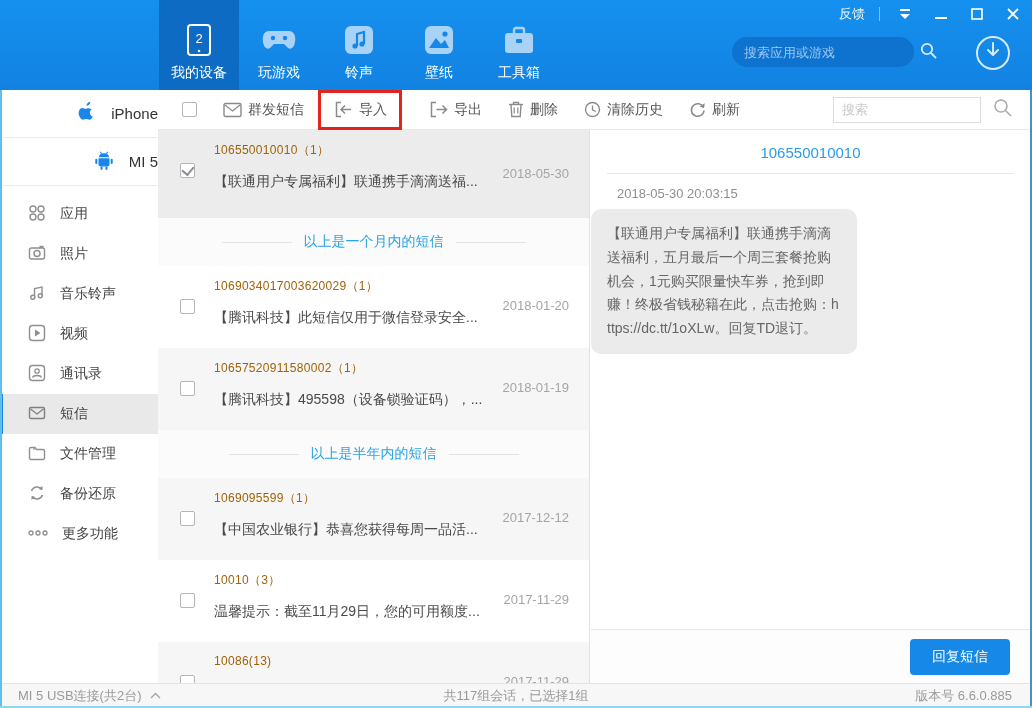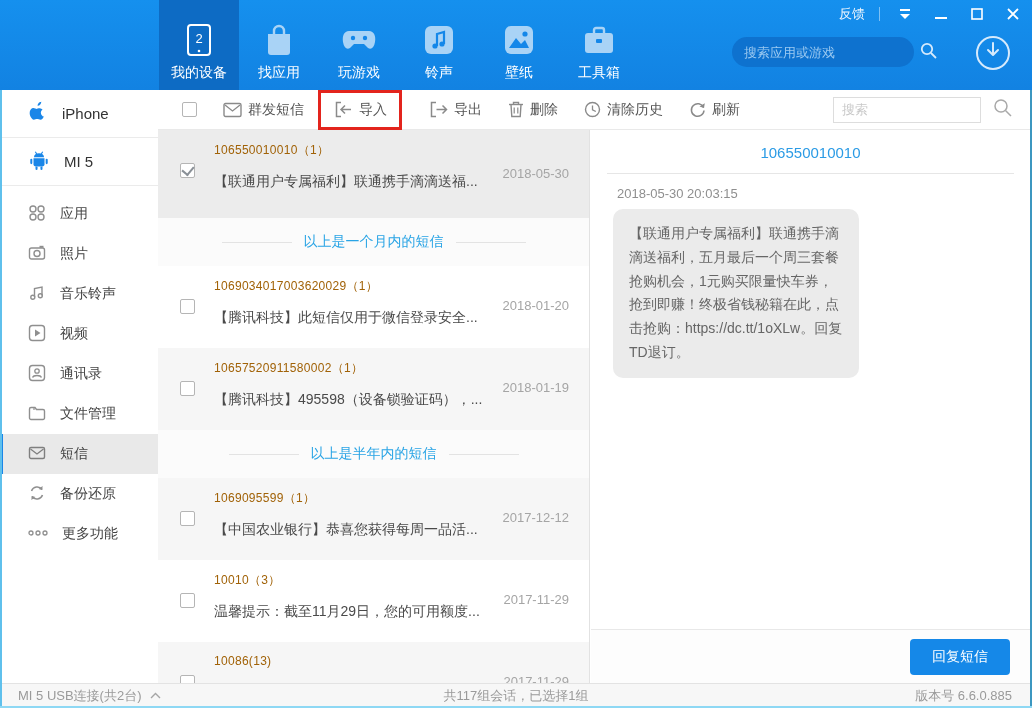--- a/index.html
+++ b/index.html
@@ -25,21 +25,21 @@
   .nav-item.active { background:#0d6bc4; }
   .nav-item .nav-ico { height:36px; display:flex; align-items:center; justify-content:center; margin-bottom:6px; }
   .hdr-search { position:absolute; right:118px; top:37px; width:182px; height:30px; background:#0e72cf; border-radius:15px; display:flex; align-items:center; padding:0 12px; }
   .hdr-search input { flex:1; background:transparent; border:none; outline:none; color:#cfe6fa; font-size:13px; font-family:inherit; }
   .hdr-search input::placeholder { color:#9bc9f1; }
   .dl-btn { position:absolute; right:22px; top:36px; width:34px; height:34px; border:2px solid #d6eafc; border-radius:50%; display:flex; align-items:center; justify-content:center; }
 
   
   .sidebar { position:absolute; top:90px; left:0; width:158px; bottom:25px; background:#fff; z-index:5; }
   .side-row { height:48px; display:flex; align-items:center; padding-left:28px; gap:14px; font-size:15px; color:#333; position:relative; }
-  .side-row.device { border-bottom:1px solid #ebebeb; }
+  .side-row.device { border-bottom:1px solid #ebebeb;justify-content:flex-end; }
   .feat-row { height:40px; display:flex; align-items:center; padding-left:28px; gap:14px; font-size:14px; color:#444; position:relative; }
   .feat-row.active { background:#e9e9e9; }
   .feat-row.active::before { content:""; position:absolute; left:0; top:0; bottom:0; width:3px; background:#1a86e8; }
   .feat-list { padding-top:8px; }
 
   
   .toolbar { position:absolute; top:90px; left:158px; right:2px; height:40px; background:#fff; border-bottom:1px solid #e9e9e9; display:flex; align-items:center; z-index:6; }
   .tb-check { margin-left:24px; }
   .checkbox { width:15px; height:15px; border:1px solid #b5b5b5; background:#fff; border-radius:2px; position:relative; }
   .checkbox.checked::after { content:""; position:absolute; left:3px; top:0px; width:6px; height:9px; border:solid #8a9097; border-width:0 2px 2px 0; transform:rotate(40deg); }
@@ -60,21 +60,21 @@
   .row-num { font-size:12px; color:#a16207; letter-spacing:.3px; }
   .row-preview { font-size:14px; color:#4a4a4a; margin-top:14px; white-space:nowrap; overflow:hidden; }
   .row-date { position:absolute; right:20px; top:32px; font-size:13px; color:#a5a5a5; }
   .row-div { height:48px; background:#fbfbfb; display:flex; align-items:center; justify-content:center; gap:12px; color:#29a4e5; font-size:14px; }
   .row-div::before,.row-div::after { content:""; width:70px; height:1px; background:#e3e3e3; }
 
   
   .detail { position:absolute; top:130px; left:591px; right:2px; bottom:25px; background:#fff; z-index:4; }
   .detail-title { text-align:center; color:#2b9be5; font-size:15px; padding-top:14px; padding-bottom:12px; border-bottom:1px solid #e6e6e6; margin:0 16px; }
   .detail-time { color:#8f8f8f; font-size:13px; margin:12px 0 8px 26px; }
-  .bubble { margin-left:22px; width:246px; background:#ebebeb; border-radius:10px; padding:13px 16px; font-size:14px; color:#666; line-height:1.7; word-break:break-all; }
+  .bubble { width:266px; background:#ebebeb; border-radius:10px; padding:13px 16px; font-size:14px; color:#666; line-height:1.7; word-break:break-all; }
   .reply-bar { position:absolute; left:0; right:0; bottom:0; height:54px; border-top:1px solid #e8e8e8; background:#fdfdfd; display:flex; align-items:center; justify-content:flex-end; padding-right:20px; }
   .reply-btn { background:#1588e8; color:#fff; border:none; border-radius:4px; font-size:14px; padding:9px 22px; font-family:inherit; }
 
   
   .statusbar { position:absolute; left:0; right:0; bottom:0; height:25px; background:#f7f7f7; border-top:1px solid #e3e3e3; z-index:20; font-size:13px; color:#9a9a9a; }
   .status-left { position:absolute; left:18px; top:3px; display:flex; align-items:flex-start; gap:8px; }
   .status-center { position:absolute; left:0; right:0; top:3px; text-align:center; }
   .status-right { position:absolute; right:20px; top:3px; }
 
   svg { flex-shrink:0; }
@@ -116,29 +116,20 @@
     <div class="nav">
       <div class="nav-item active">
         <span class="nav-ico">
           <svg width="26" height="32" viewBox="0 0 26 32">
             <rect x="2" y="1" width="22" height="30" rx="3" fill="none" stroke="#fff" stroke-width="2"></rect>
             <circle cx="13" cy="27" r="1.3" fill="#fff"></circle>
             <text x="13" y="19" text-anchor="middle" font-size="13" fill="#fff" font-family="Liberation Sans, sans-serif">2</text>
           </svg>
         </span>
         <span>我的设备</span>
-      </div>
-      <div class="nav-item">
-        <span class="nav-ico">
-          <svg width="30" height="32" viewBox="0 0 30 32">
-            <path d="M4 10 H26 V28 a3 3 0 0 1 -3 3 H7 a3 3 0 0 1 -3 -3 Z" fill="#a9d3f6"></path>
-            <path d="M10 13 V7 a5 5 0 0 1 10 0 V13" fill="none" stroke="#a9d3f6" stroke-width="2.4"></path>
-          </svg>
-        </span>
-        <span>找应用</span>
       </div>
       <div class="nav-item">
         <span class="nav-ico">
           <svg width="36" height="26" viewBox="0 0 36 26">
             <path d="M8 4 H28 C33 4 35 9 34 15 C33 21 30 23 27 21 L23 17 H13 L9 21 C6 23 3 21 2 15 C1 9 3 4 8 4 Z" fill="#a9d3f6"></path>
             <circle cx="12" cy="11" r="2.2" fill="#1487e9"></circle>
             <circle cx="24" cy="11" r="2.2" fill="#1487e9"></circle>
           </svg>
         </span>
         <span>玩游戏</span>
@@ -263,37 +254,37 @@
       <div class="feat-row">
         <span>
           <svg width="18" height="18" viewBox="0 0 18 18">
               <rect x="1.5" y="1.5" width="15" height="15" rx="3" fill="none" stroke="#8f8f8f" stroke-width="1.4"></rect>
               <circle cx="9" cy="7" r="2.2" fill="none" stroke="#8f8f8f" stroke-width="1.3"></circle>
               <path d="M4.5 13.5 C5.5 10.8 12.5 10.8 13.5 13.5" fill="none" stroke="#8f8f8f" stroke-width="1.3"></path>
             </svg>
         </span>
         <span>通讯录</span>
       </div>
+      <div class="feat-row active">
+        <span>
+          <svg width="18" height="18" viewBox="0 0 18 18">
+              <rect x="1.5" y="3.5" width="15" height="11" rx="1.5" fill="none" stroke="#7f7f7f" stroke-width="1.4"></rect>
+              <path d="M2.5 5 L9 10 L15.5 5" fill="none" stroke="#7f7f7f" stroke-width="1.3"></path>
+            </svg>
+        </span>
+        <span>短信</span>
+      </div>
       <div class="feat-row">
         <span>
           <svg width="18" height="18" viewBox="0 0 18 18">
               <path d="M1.5 5 a1.5 1.5 0 0 1 1.5 -1.5 h4 l1.5 2 h6.5 a1.5 1.5 0 0 1 1.5 1.5 v7 a1.5 1.5 0 0 1 -1.5 1.5 h-12 a1.5 1.5 0 0 1 -1.5 -1.5 Z" fill="none" stroke="#8f8f8f" stroke-width="1.4"></path>
               <path d="M6 3.5 L6 6" stroke="#8f8f8f" stroke-width="1.2"></path>
             </svg>
         </span>
         <span>文件管理</span>
-      </div>
-      <div class="feat-row active">
-        <span>
-          <svg width="18" height="18" viewBox="0 0 18 18">
-              <rect x="1.5" y="3.5" width="15" height="11" rx="1.5" fill="none" stroke="#7f7f7f" stroke-width="1.4"></rect>
-              <path d="M2.5 5 L9 10 L15.5 5" fill="none" stroke="#7f7f7f" stroke-width="1.3"></path>
-            </svg>
-        </span>
-        <span>短信</span>
       </div>
       <div class="feat-row">
         <span>
           <svg width="18" height="18" viewBox="0 0 18 18">
               <path d="M3.5 7 A6 6 0 0 1 14 5.5 M14.5 11 A6 6 0 0 1 4 12.5" fill="none" stroke="#8f8f8f" stroke-width="1.5"></path>
               <path d="M14.6 2 L14.3 6 L10.5 5" fill="#8f8f8f"></path>
               <path d="M3.4 16 L3.7 12 L7.5 13" fill="#8f8f8f"></path>
             </svg>
         </span>
         <span>备份还原</span>

